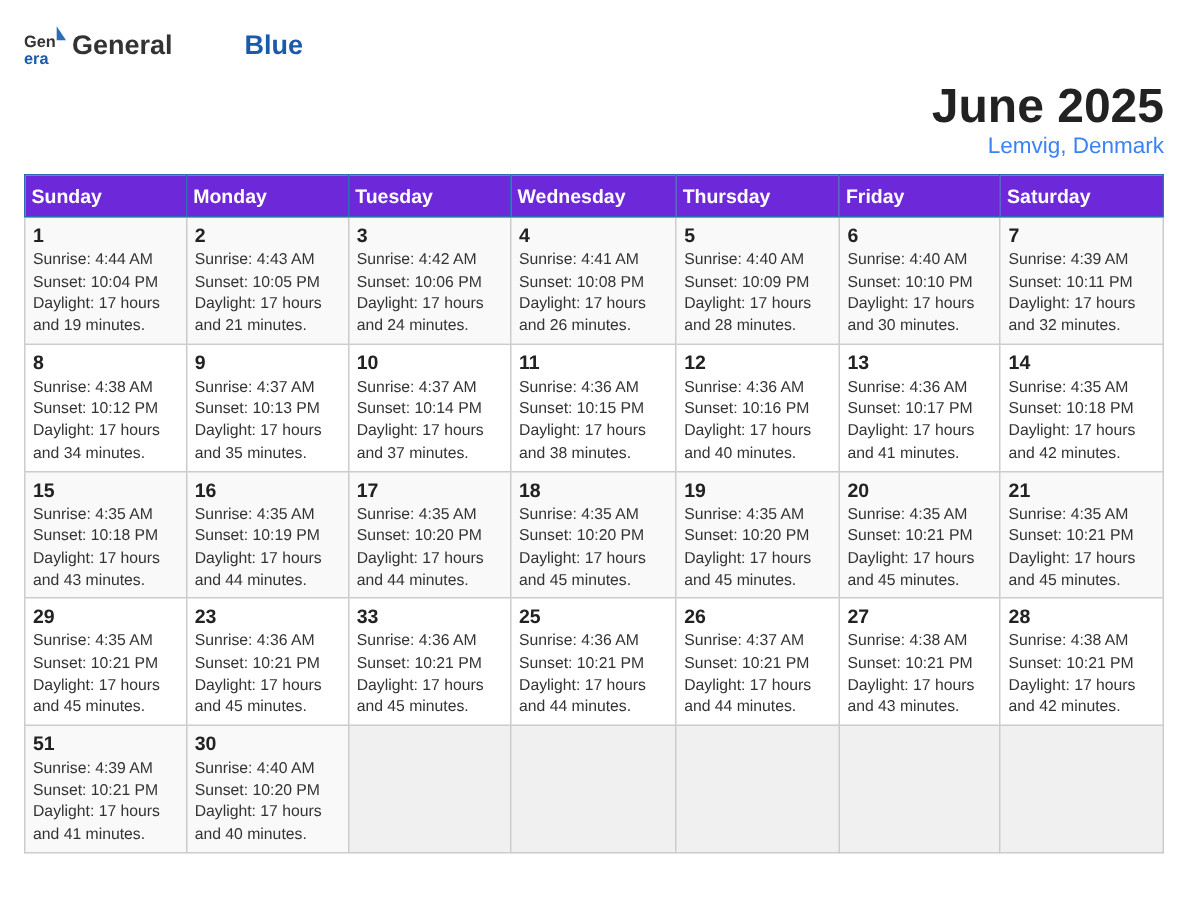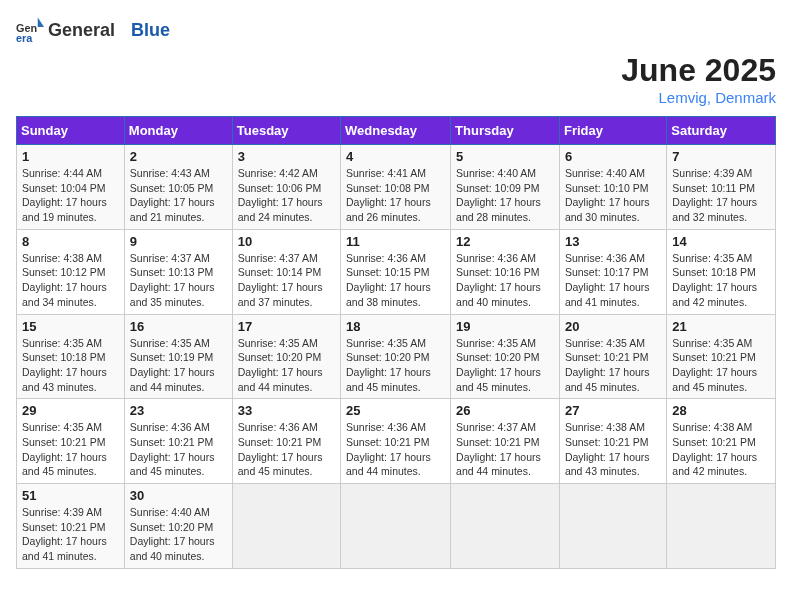--- a/index.html
+++ b/index.html
@@ -23,20 +23,21 @@
     }
     .logo-text-general {
       font-size: 18px;
       font-weight: bold;
       color: #333;
     }
     .logo-text-blue {
       font-size: 18px;
       font-weight: bold;
       color: #1a5aab;
+      padding-left: 48px;
     }
     .logo-icon {
       width: 28px;
       height: 28px;
     }
     .title-block {
       text-align: right;
     }
     .title-block .month-year {
       font-size: 32px;
@@ -95,21 +96,21 @@
 <body>
 
 <div class="header-row">
   <div class="logo">
     <svg class="logo-icon" viewBox="0 0 36 36" xmlns="http://www.w3.org/2000/svg">
       <text x="0" y="20" font-size="14" font-weight="bold" fill="#333">Gen</text>
       <text x="0" y="34" font-size="14" font-weight="bold" fill="#1a5aab">era</text>
       <polygon points="28,2 36,14 28,14" fill="#2a6db5"></polygon>
     </svg>
     <div>
-      <div style="display:flex;align-items:baseline;gap:16px">
+      <div style="display:flex;align-items:baseline;gap:0">
         <span class="logo-text-general">General</span>
           <span class="logo-text-blue">Blue</span>
       </div>
     </div>
   </div>
   <div class="title-block">
     <div class="month-year">June 2025</div>
     <div class="location">Lemvig, Denmark</div>
   </div>
 </div>

